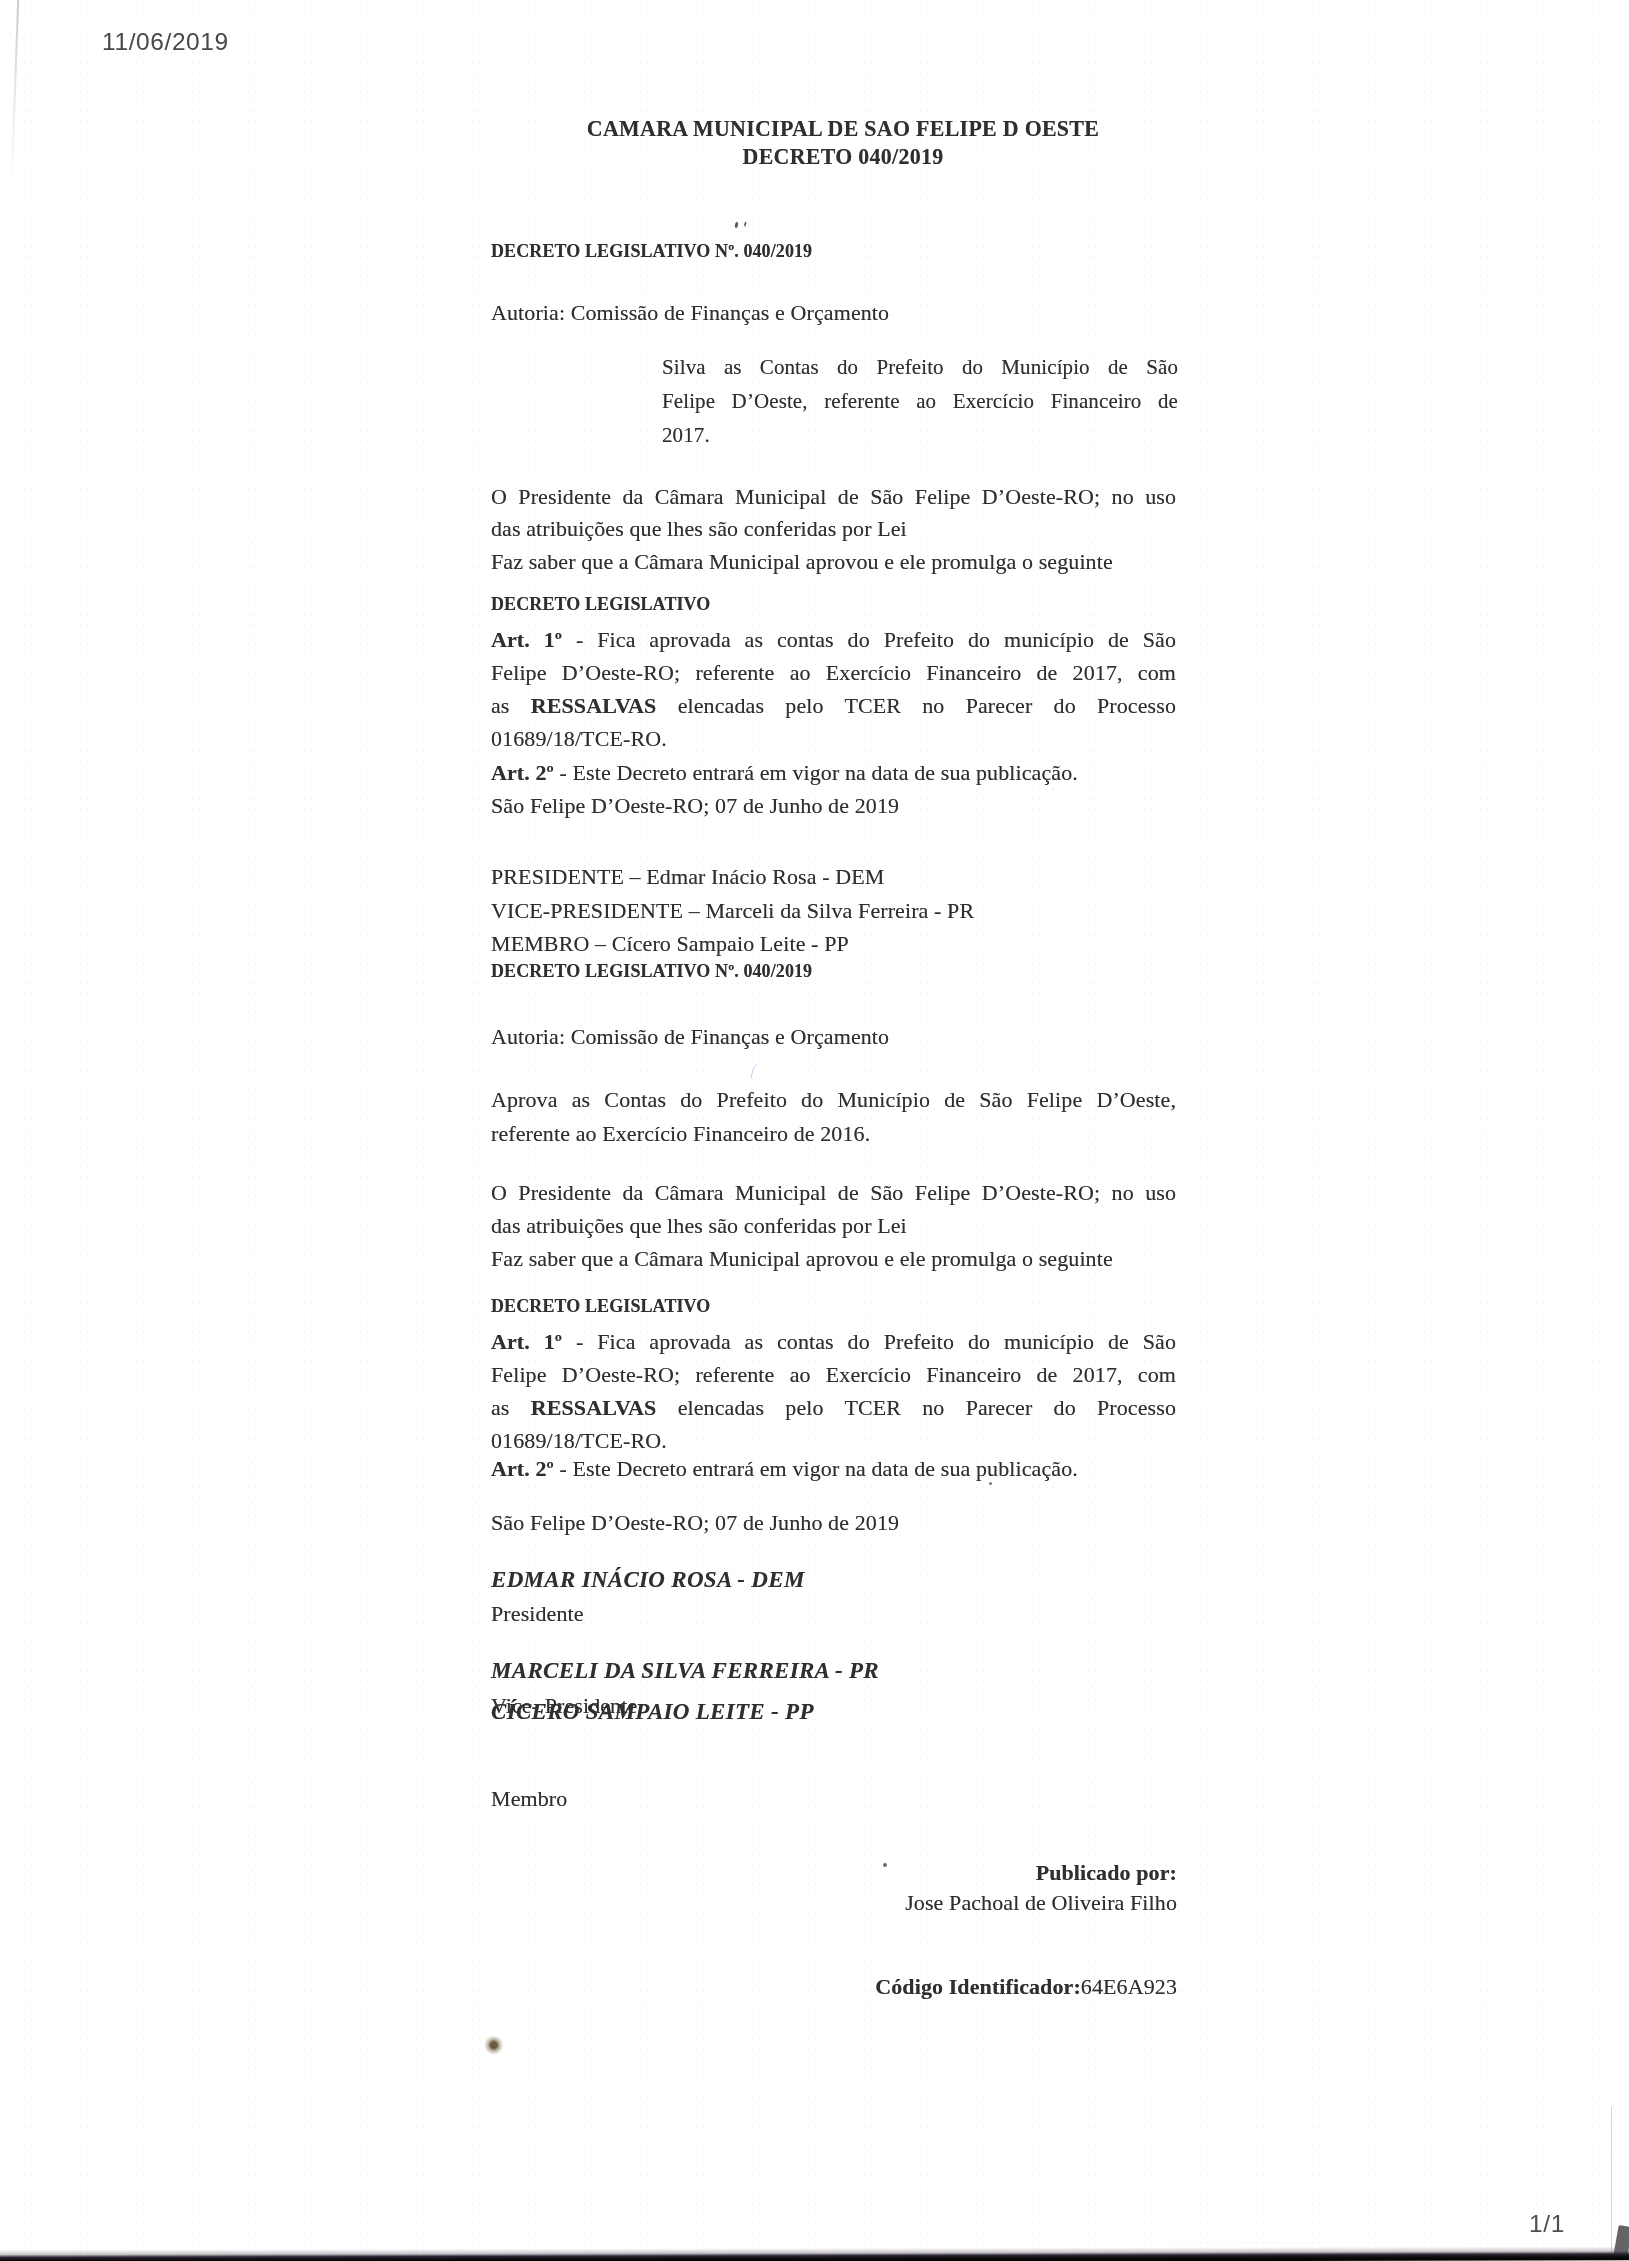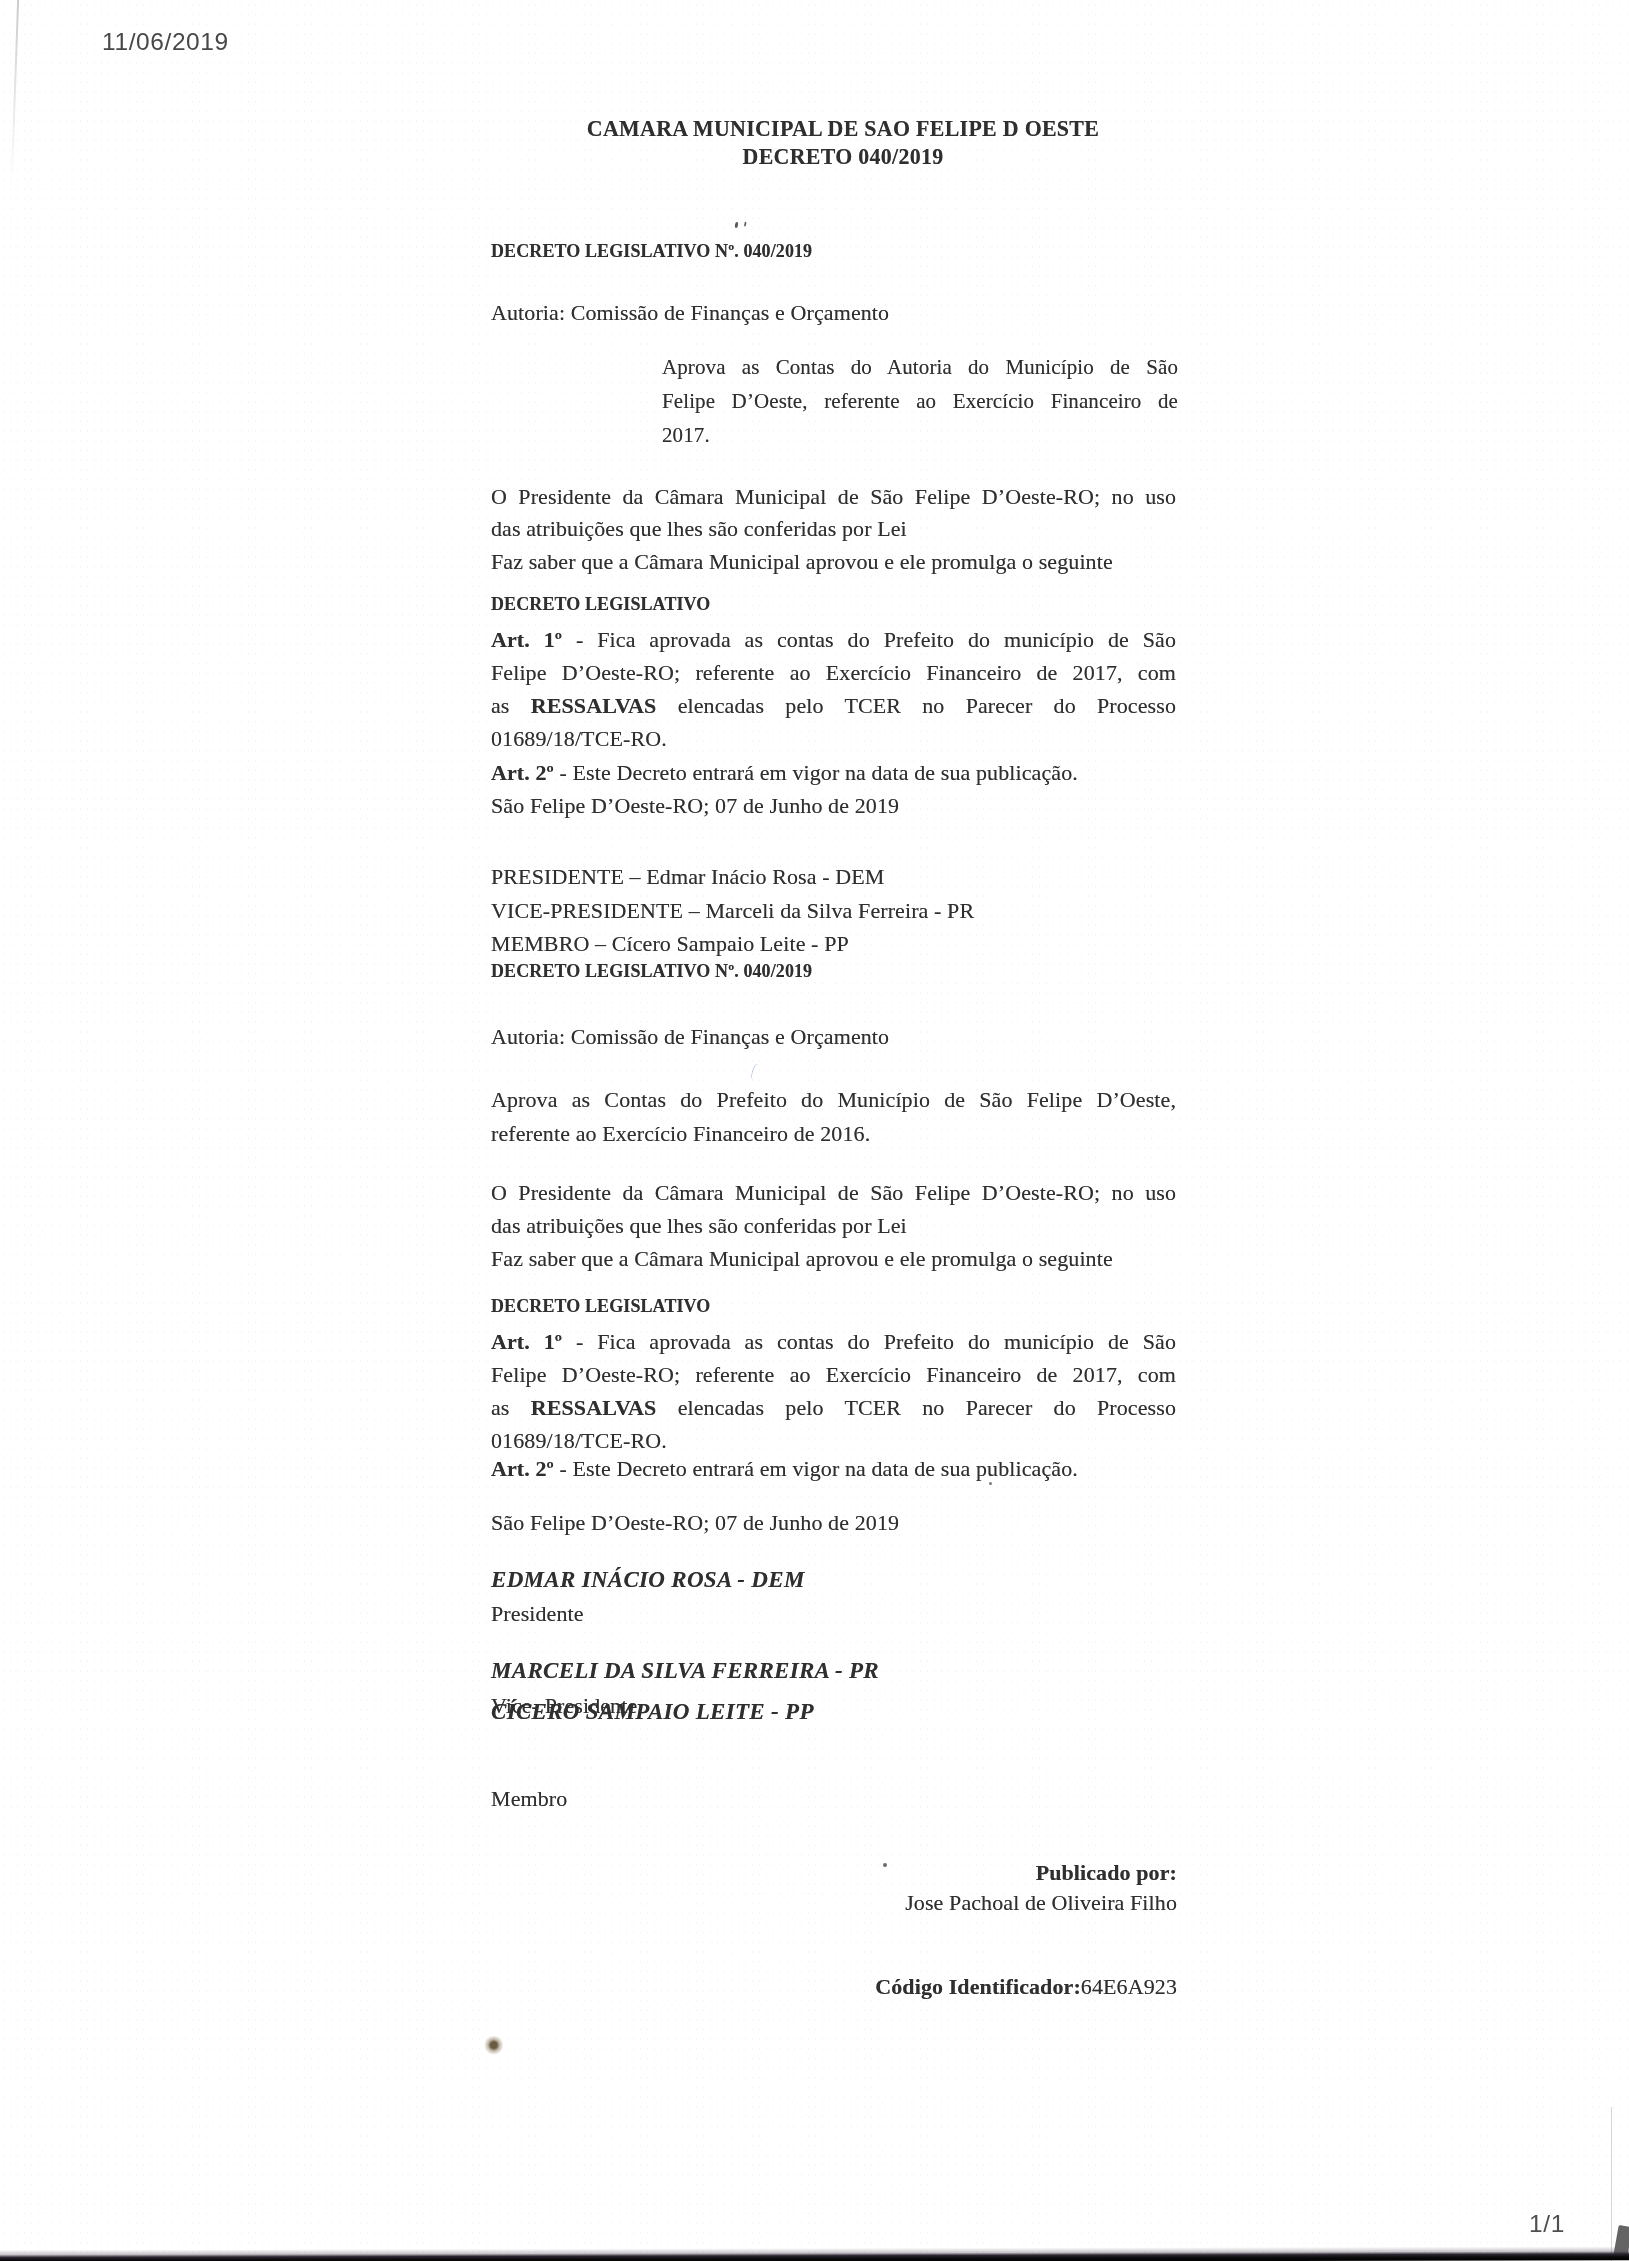--- a/index.html
+++ b/index.html
@@ -69,21 +69,21 @@
 
   <div class="t sans" style="left:102px; top:28px;">11/06/2019</div>
   <div class="t sans" style="left:1529px; top:2210px; color:#4f4f4f;">1/1</div>
 
   <div class="t hdrline" style="top:116px;">CAMARA MUNICIPAL DE SAO FELIPE D OESTE</div>
   <div class="t hdrline" style="top:144px;">DECRETO 040/2019</div>
 
   <div class="t h" style="left:491px; top:241px;">DECRETO LEGISLATIVO Nº. 040/2019</div>
   <div class="t" style="left:491px; top:300px;">Autoria: Comissão de Finanças e Orçamento</div>
 
-  <div class="t jq" style="left:662px; top:355px;">Aprova as Contas do Autoria do Município de São</div>
+  <div class="t jq" style="left:662px; top:355px;">Silva as Contas do Prefeito do Município de São</div>
   <div class="t jq" style="left:662px; top:389px;">Felipe D’Oeste, referente ao Exercício Financeiro de</div>
   <div class="t q" style="left:662px; top:423px;">2017.</div>
 
   <div class="t j" style="left:491px; top:484px;">O Presidente da Câmara Municipal de São Felipe D’Oeste-RO; no uso</div>
   <div class="t" style="left:491px; top:516px;">das atribuições que lhes são conferidas por Lei</div>
   <div class="t" style="left:491px; top:549px;">Faz saber que a Câmara Municipal aprovou e ele promulga o seguinte</div>
 
   <div class="t h" style="left:491px; top:594px;">DECRETO LEGISLATIVO</div>
 
   <div class="t j" style="left:491px; top:627px;"><span class="b">Art. 1º</span><span> - Fica aprovada as contas do Prefeito do município de São</span></div>

